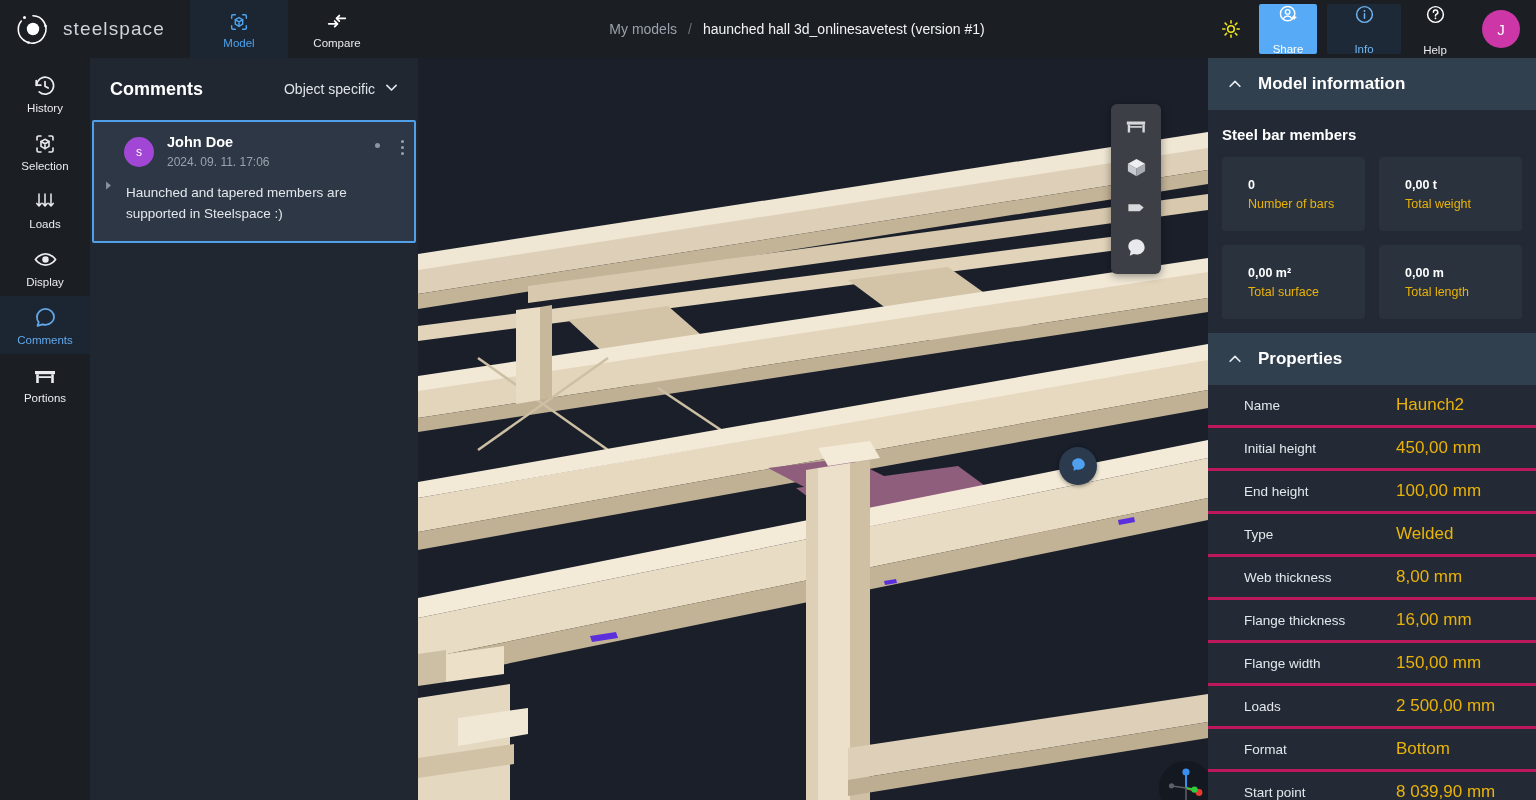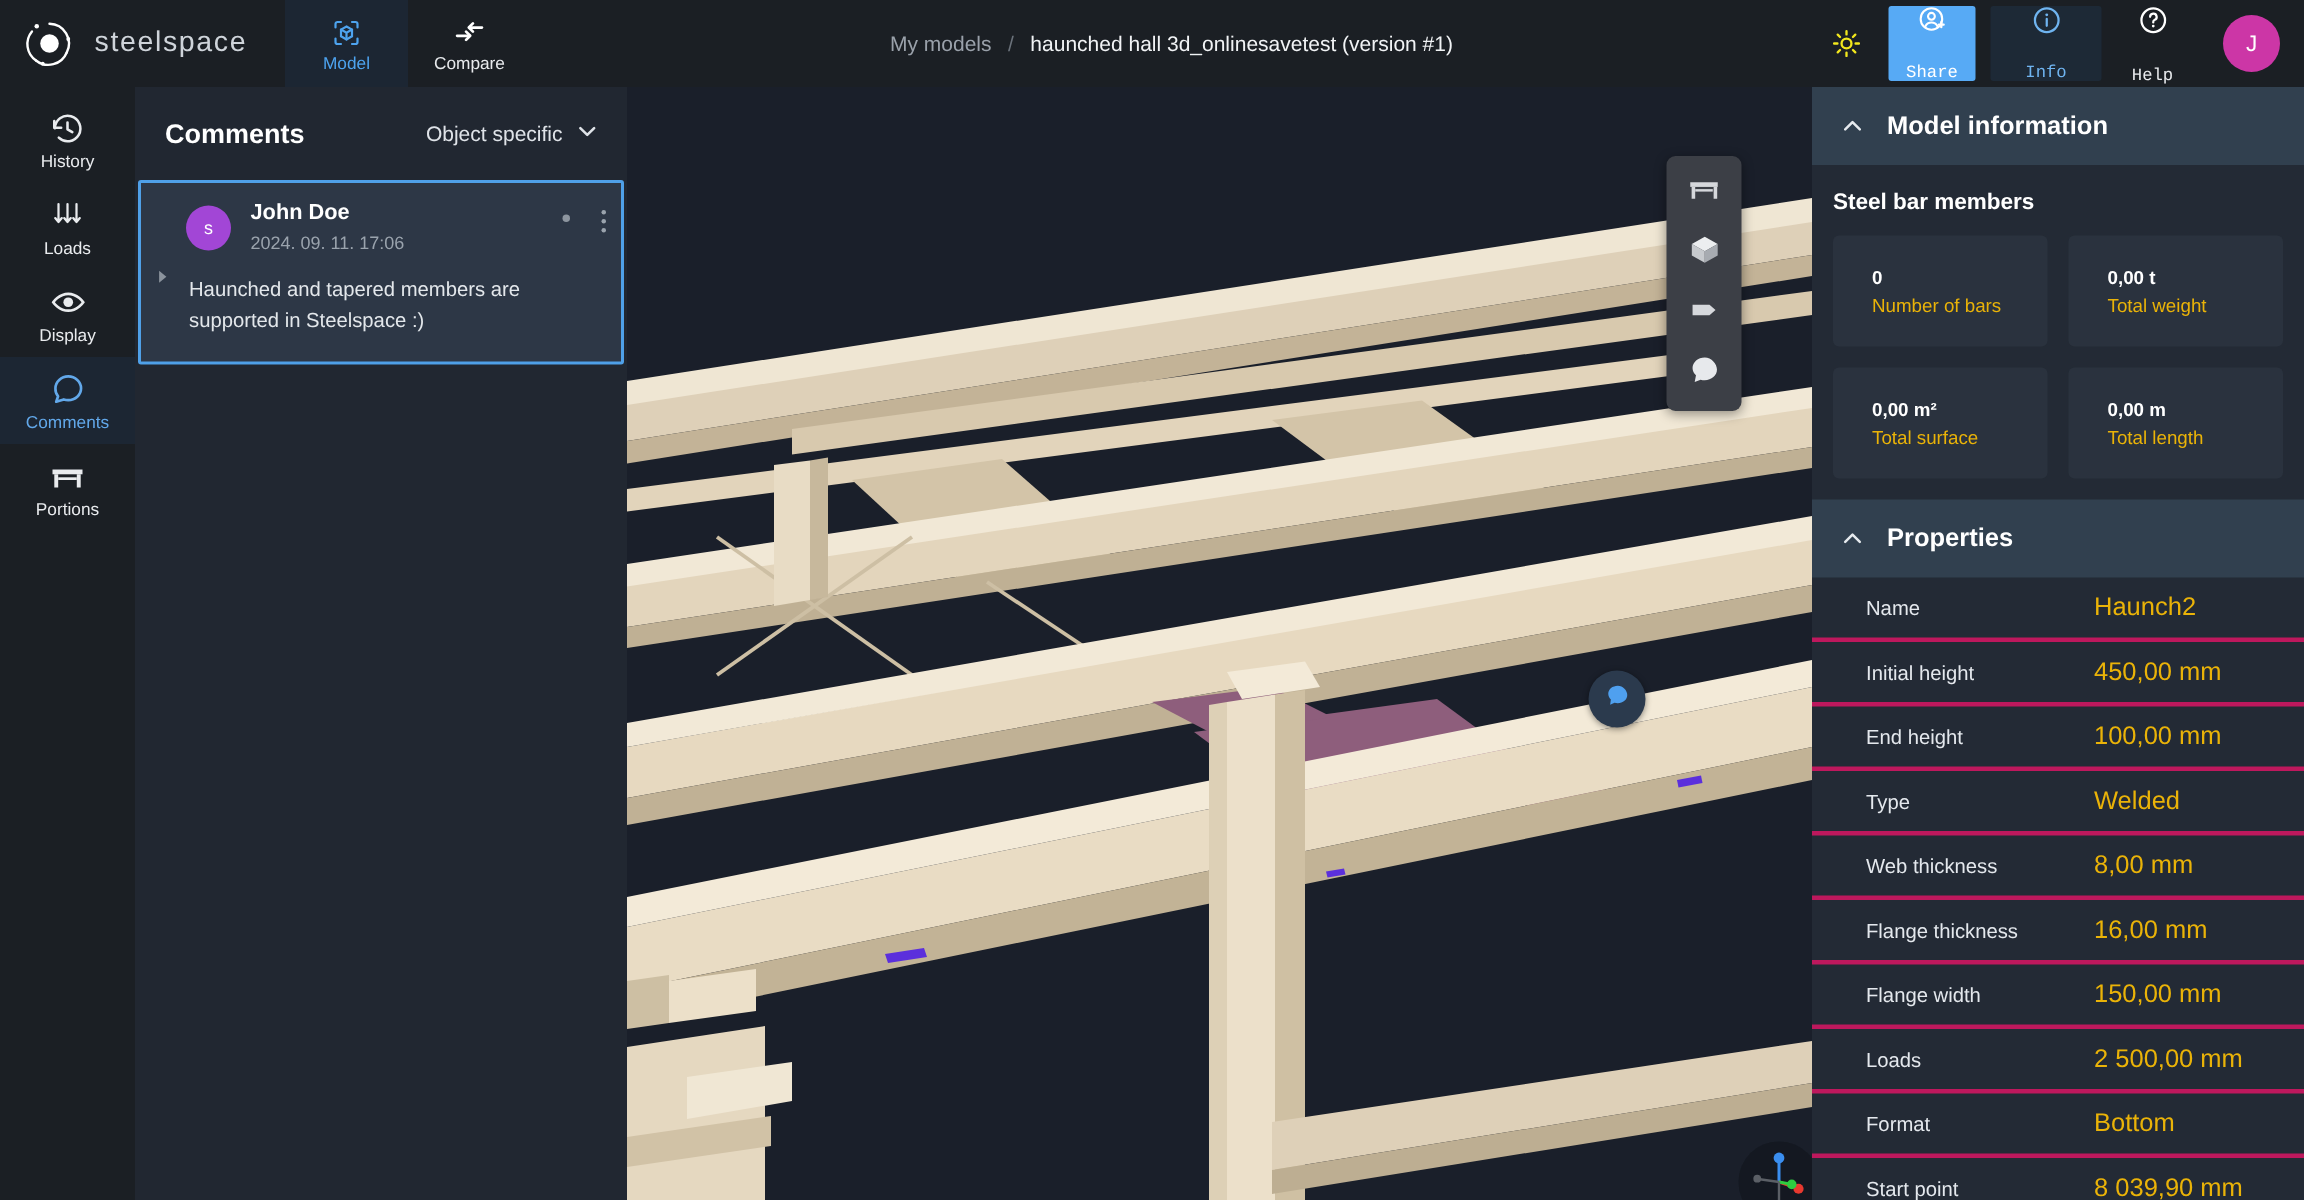--- a/index.html
+++ b/index.html
@@ -24,21 +24,21 @@
     display: flex; align-items: center; gap: 13px;
     padding-left: 16px;
     background: #1b1f24;
   }
   .brand-logo { width: 34px; height: 34px; flex: 0 0 34px; }
   .brand-name {
     color: #cfd4da; font-size: 19px; letter-spacing: 1.1px; font-weight: 400;
   }
   .tabs { display: flex; align-items: stretch; }
   .tab {
-    width: 82px; display: flex; flex-direction: column;
+    width: 98px; display: flex; flex-direction: column;
     align-items: center; justify-content: center; gap: 3px;
     cursor: pointer; color: #e8eaed; font-size: 11.5px;
   }
   .tab .ico { height: 24px; display: flex; align-items: center; justify-content: center; }
   .tab.active { background: #1c2633; color: #4da3ef; }
   .tab.active .ico svg { stroke: #4da3ef; }
 
   .breadcrumb {
     flex: 1; display: flex; align-items: center; justify-content: center;
     gap: 11px; font-size: 14px;
@@ -46,21 +46,21 @@
   .bc-link { color: #9aa1aa; cursor: pointer; }
   .bc-sep { color: #6b727b; }
   .bc-current { color: #f1f3f5; font-weight: 500; }
 
   .header-right {
     display: flex; align-items: stretch; gap: 0; padding-right: 16px;
   }
   .hdr-btn {
     width: 58px; display: flex; flex-direction: column;
     align-items: center; justify-content: center; gap: 18px;
-    font-size: 11.5px; color: #e8eaed; cursor: pointer; font-family: Liberation Mono, monospace;
+    font-size: 11.5px; color: #e8eaed; cursor: pointer;
   }
   .hdr-btn .ico { height: 24px; display: flex; align-items: center; justify-content: center; }
   .hdr-btn.sun { width: 46px; }
   .hdr-btn.share { background: #57aaf5; color: #fff; width: 58px; margin: 4px 5px; border-radius: 2px; }
   .hdr-btn.info { background: #1d2936; color: #6fb4f0; width: 74px; margin: 4px 5px; border-radius: 2px; }
   .avatar {
     width: 38px; height: 38px; border-radius: 50%;
     background: #cc36a6; color: #fff; font-size: 15px; font-weight: 500;
     display: flex; align-items: center; justify-content: center;
     align-self: center; margin-left: 18px; cursor: pointer;
@@ -283,20 +283,33 @@
         <span class="ico">
           <svg viewBox="0 0 24 24" width="24" height="24" fill="none" stroke="#e9ebee" stroke-width="1.7" stroke-linecap="round" stroke-linejoin="round">
             <path d="M3.6 11.5a8.5 8.5 0 1 1 2.6 6.3"></path>
             <path d="M3.2 6.6v4.6h4.6"></path>
             <path d="M12 7.6v4.6l3.2 1.9"></path>
           </svg>
         </span>
         <span>History</span>
       </div>
 
+      <div class="rail-item">
+        <span class="ico">
+          <svg viewBox="0 0 24 24" width="24" height="24" fill="none" stroke="#e9ebee" stroke-width="1.6" stroke-linecap="round">
+            <path d="M4 8V5.5A1.5 1.5 0 0 1 5.5 4H8"></path>
+            <path d="M16 4h2.5A1.5 1.5 0 0 1 20 5.5V8"></path>
+            <path d="M20 16v2.5a1.5 1.5 0 0 1-1.5 1.5H16"></path>
+            <path d="M8 20H5.5A1.5 1.5 0 0 1 4 18.5V16"></path>
+            <path d="M12 7.3l4 2.2v4.9l-4 2.3-4-2.3V9.5z"></path>
+            <path d="M8 9.5l4 2.3 4-2.3M12 11.8v4.9"></path>
+          </svg>
+        </span>
+        <span>Selection</span>
+      </div>
 
       <div class="rail-item">
         <span class="ico">
           <svg viewBox="0 0 24 24" width="24" height="24" fill="none" stroke="#e9ebee" stroke-width="1.5" stroke-linecap="round" stroke-linejoin="round">
             <path d="M6 4v12M6 16l-2.2-2.6M6 16l2.2-2.6"></path>
             <path d="M12 4v12M12 16l-2.2-2.6M12 16l2.2-2.6"></path>
             <path d="M18 4v12M18 16l-2.2-2.6M18 16l2.2-2.6"></path>
           </svg>
         </span>
         <span>Loads</span>

